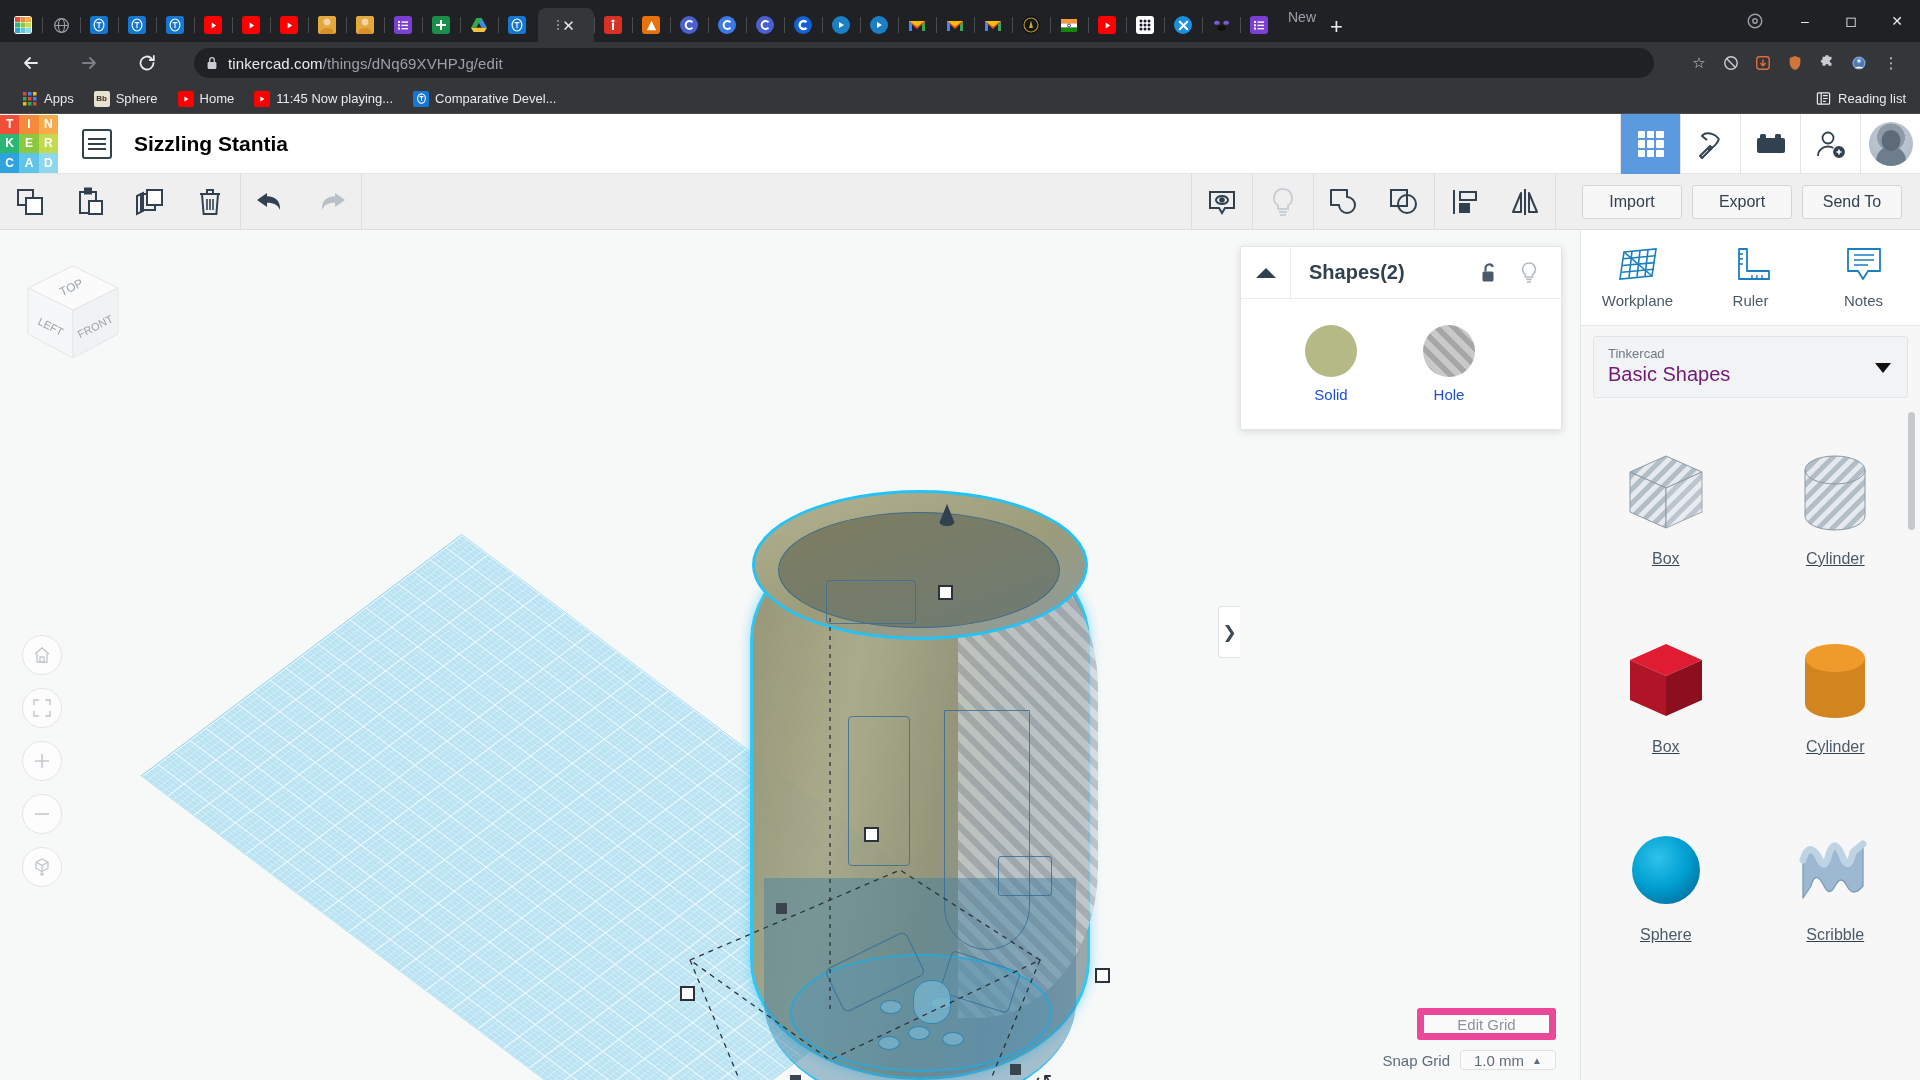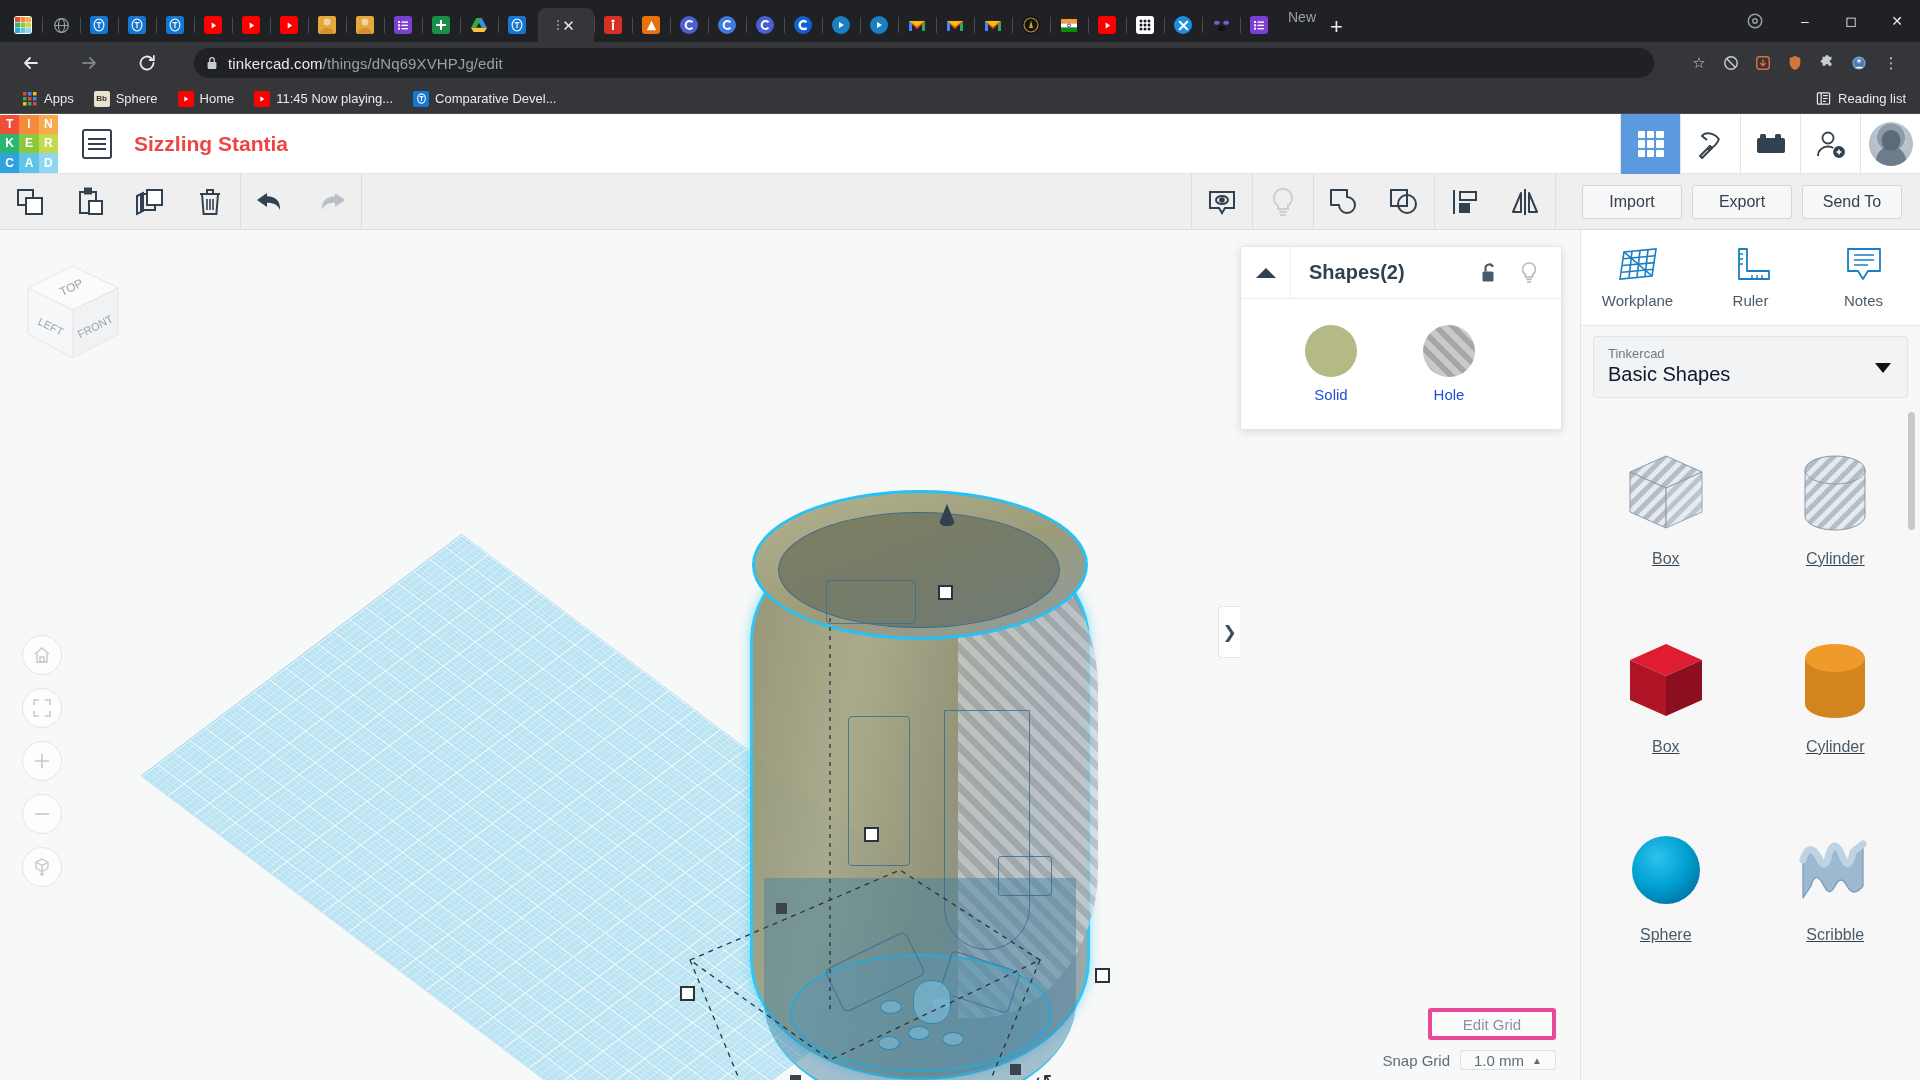--- a/index.html
+++ b/index.html
@@ -132,21 +132,21 @@
     color:#fff; font-weight:700; font-size:12px; letter-spacing:0;
   }
   .doc-icon {
     width: 30px; height: 30px; margin-left: 24px;
     border: 2px solid #31414f; border-radius: 3px;
     display:flex; flex-direction:column; justify-content:center; gap:3px; padding:0 4px;
     flex:none;
   }
   .doc-icon b { display:block; height:2px; background:#31414f; width:100%; }
   .doc-title {
-    margin-left: 22px; font-size: 21px; font-weight: 600; color:#ef4444;
+    margin-left: 22px; font-size: 21px; font-weight: 600; color:#000000;
   }
   .tc-header-right {
     position:absolute; right:0; top:0; height:60px; display:flex; align-items:stretch;
   }
   .hdr-btn {
     width: 60px; display:flex; align-items:center; justify-content:center;
     border-left: 1px solid #e2e4e6;
     color: #31414f;
   }
   .hdr-btn.active { background:#5c9ae0; color:#fff; }
@@ -304,21 +304,21 @@
   }
   .sel-handle.dark { background:#3b444d; width:11px;height:11px;border:none;}
   .rot-icon { position:absolute; color:#2b323a; font-size:22px; }
 
   
   .grid-controls {
     position:absolute; right: 24px; bottom: 10px;
     display:flex; flex-direction:column; align-items:flex-end; gap:10px;
   }
   .edit-grid-btn {
-    width:128px;height:32px;border:4px solid #ec4899;background:#fbfbfc;border-radius:3px;
+    width:139px;height:32px;border:7px solid #ec4899;background:#fbfbfc;border-radius:3px;
     display:flex;align-items:center;justify-content:center;font-size:15px;color:#8b949c;
   }
   .snap-row { display:flex; align-items:center; gap:10px; }
   .snap-row .lbl { font-size:15px; color:#5e6d7a; }
   .snap-select {
     width:96px;height:20px;border:1px solid #dfe1e3;background:#fbfbfc;border-radius:3px;
     display:flex;align-items:center;justify-content:center;gap:8px;
     font-size:15px;color:#5e6d7a;
   }
 
@@ -357,21 +357,21 @@
   .rp-tool {
     flex:1; display:flex; flex-direction:column; align-items:center; gap:8px;
     color:#1a7fc1;
   }
   .rp-tool .lbl { font-size:15px; color:#4c5a66; }
   .rp-dropdown {
     margin: 10px 12px 8px; background:#f2f3f4; border:1px solid #e2e4e6; border-radius:3px;
     padding: 9px 14px; position:relative; height: 62px;
   }
   .rp-dropdown .small { font-size:13px; color:#6d7a85; }
-  .rp-dropdown .big { font-size:20px; color:#0f172a; margin-top:2px;}
+  .rp-dropdown .big { font-size:20px; color:#701a75; margin-top:2px;}
   .rp-dropdown .caret { position:absolute; right:16px; top:26px; }
   .rp-shapes {
     flex:1; overflow:hidden; position:relative;
     padding: 8px 0 0;
   }
   .shape-grid { display:grid; grid-template-columns: 1fr 1fr; text-decoration: underline; }
   .shape-cell {
     height: 188px; display:flex; flex-direction:column; align-items:center; justify-content:center; gap:10px;
   }
   .shape-cell .nm { font-size:16px; color:#4c5a66; }

